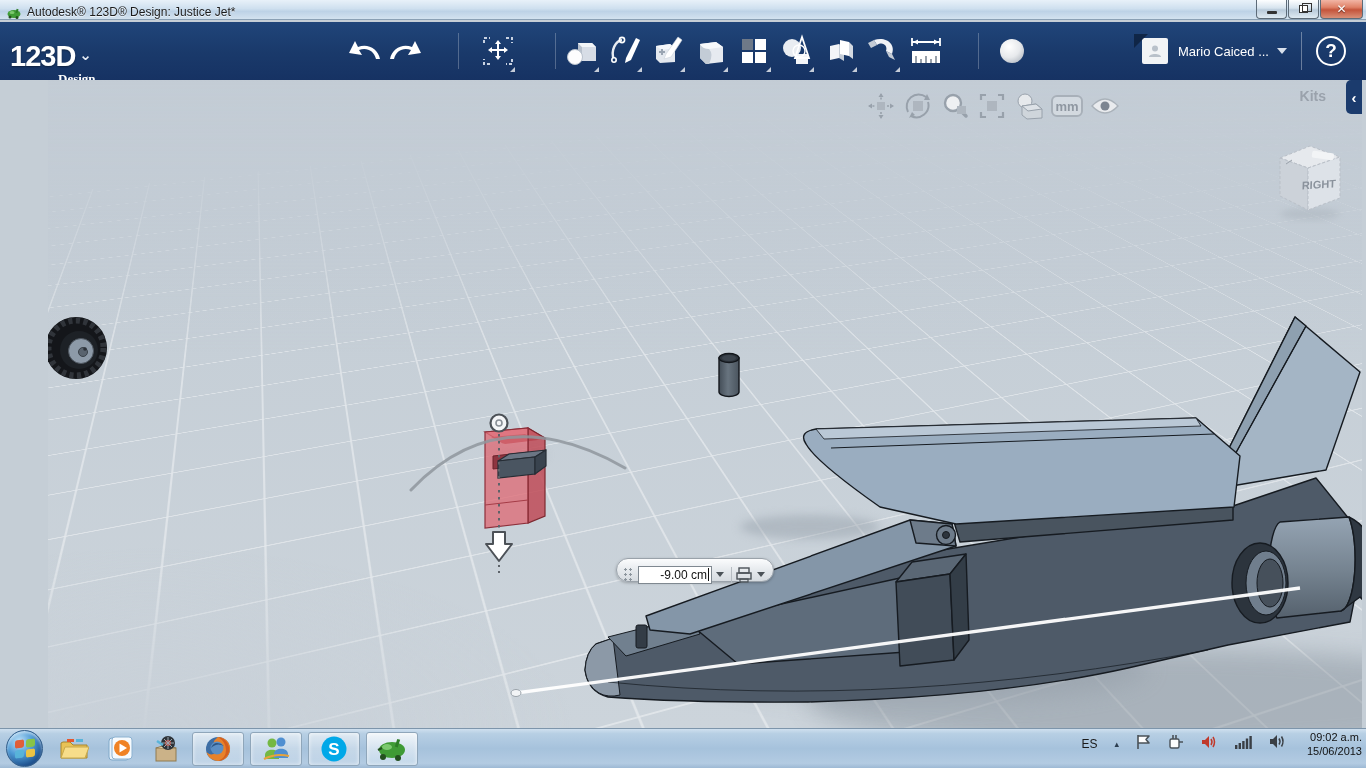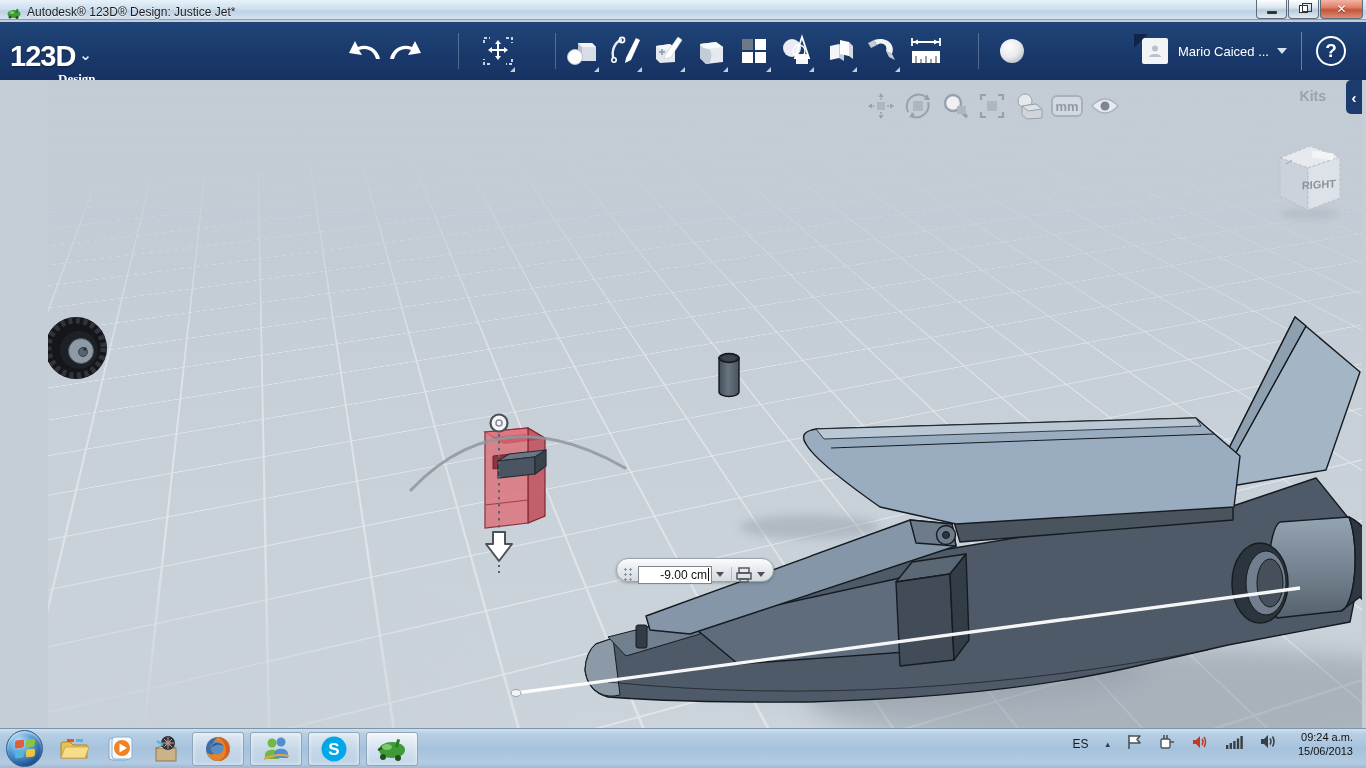--- a/index.html
+++ b/index.html
@@ -90,21 +90,21 @@
     background:linear-gradient(180deg,#cfe0ef 0%,#b7cfe4 12%,#a6c2dc 50%,#b3cbe2 88%,#9db9d4 100%);
     border-top:1px solid #7d95ab;display:flex;align-items:center;}
   .start-orb{width:37px;height:37px;border-radius:50%;margin:0 8px 0 6px;position:relative;cursor:pointer;
     background:radial-gradient(circle at 35% 30%,#bfe3fa 0%,#4f9bd6 40%,#1d4f8c 75%,#0c2c55 100%);
     border:1px solid #35608c;box-shadow:inset 0 2px 3px rgba(255,255,255,.6);}
   .flagpane{position:absolute;width:9px;height:8px;border-radius:2px;opacity:.95;}
   .task-ico{width:40px;height:34px;display:flex;align-items:center;justify-content:center;margin:0 3px;cursor:pointer;border-radius:3px;}
   .task-open{border:1px solid #8fa6ba;background:linear-gradient(180deg,rgba(255,255,255,.55),rgba(255,255,255,.15));
     box-shadow:inset 0 0 4px rgba(255,255,255,.7);width:52px;}
   .task-active{background:linear-gradient(180deg,rgba(255,255,255,.8),rgba(210,228,242,.5));}
-  .tray{position:absolute;right:0;top:0;height:29px;display:flex;align-items:center;gap:17px;padding-right:13px;}
+  .tray{position:absolute;right:0;top:0;height:29px;display:flex;align-items:center;gap:17px;padding-right:4px;}
   .tray-txt{font-size:12px;color:#1a1a1a;}
   .tray-chev{font-size:9px;color:#2c3e50;}
   .clock{text-align:right;font-size:11px;color:#111;line-height:14px;margin-left:4px;}
 </style>
 </head>
 <body>
 
 <div class="screen">
 
   <div class="titlebar">
@@ -581,19 +581,19 @@
           <rect x="15.4" y="1" width="2.4" height="13" fill="#3a3f45"></rect>
         </svg>
       </span>
       <span>
         <svg width="17" height="15" viewBox="0 0 17 15">
             <polygon points="1,5 4,5 8,1 8,14 4,10 1,10" fill="#3a3f45"></polygon>
             <path d="M10 4.5 Q12 7.5 10 10.5 M12.5 2.5 Q15.5 7.5 12.5 12.5" stroke="#3a3f45" stroke-width="1.5" fill="none"></path>
           </svg>
       </span>
       <span class="clock">
-        <span>09:24 a.m.</span><br>
+        <span>09:02 a.m.</span><br>
         <span>15/06/2013</span>
       </span>
     </div>
   </div>
 
 </div>
 
 </body></html>

